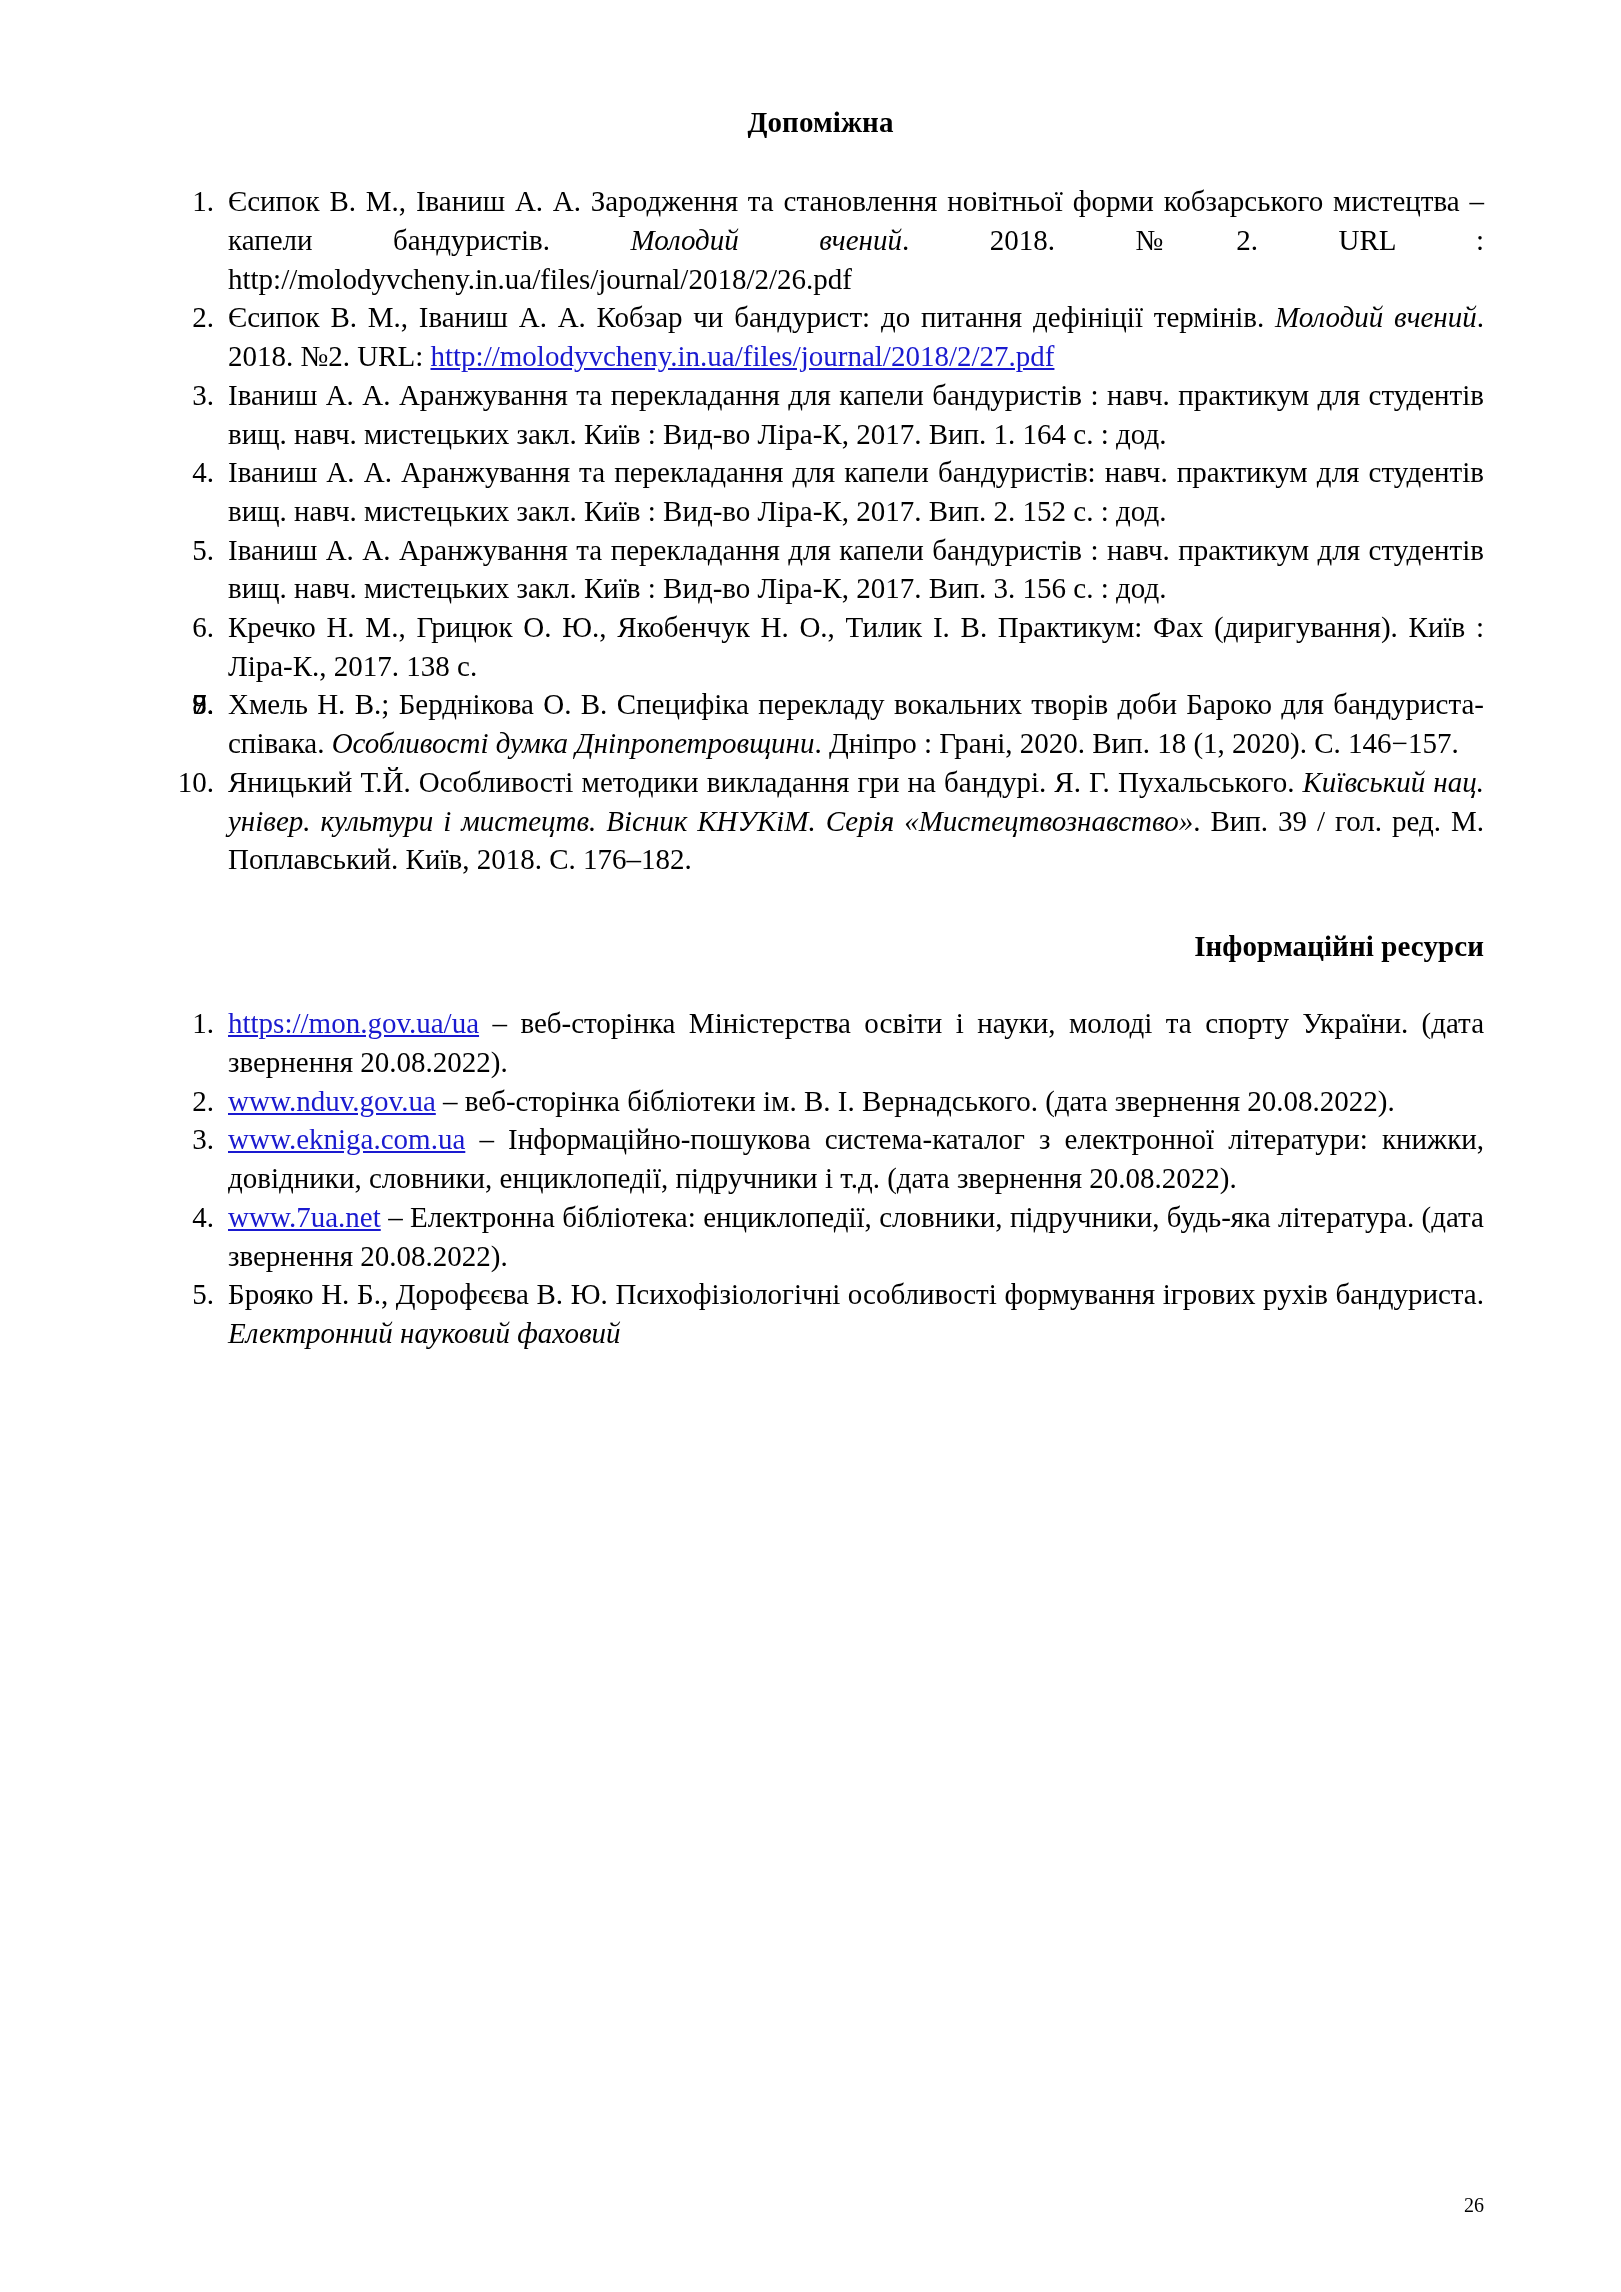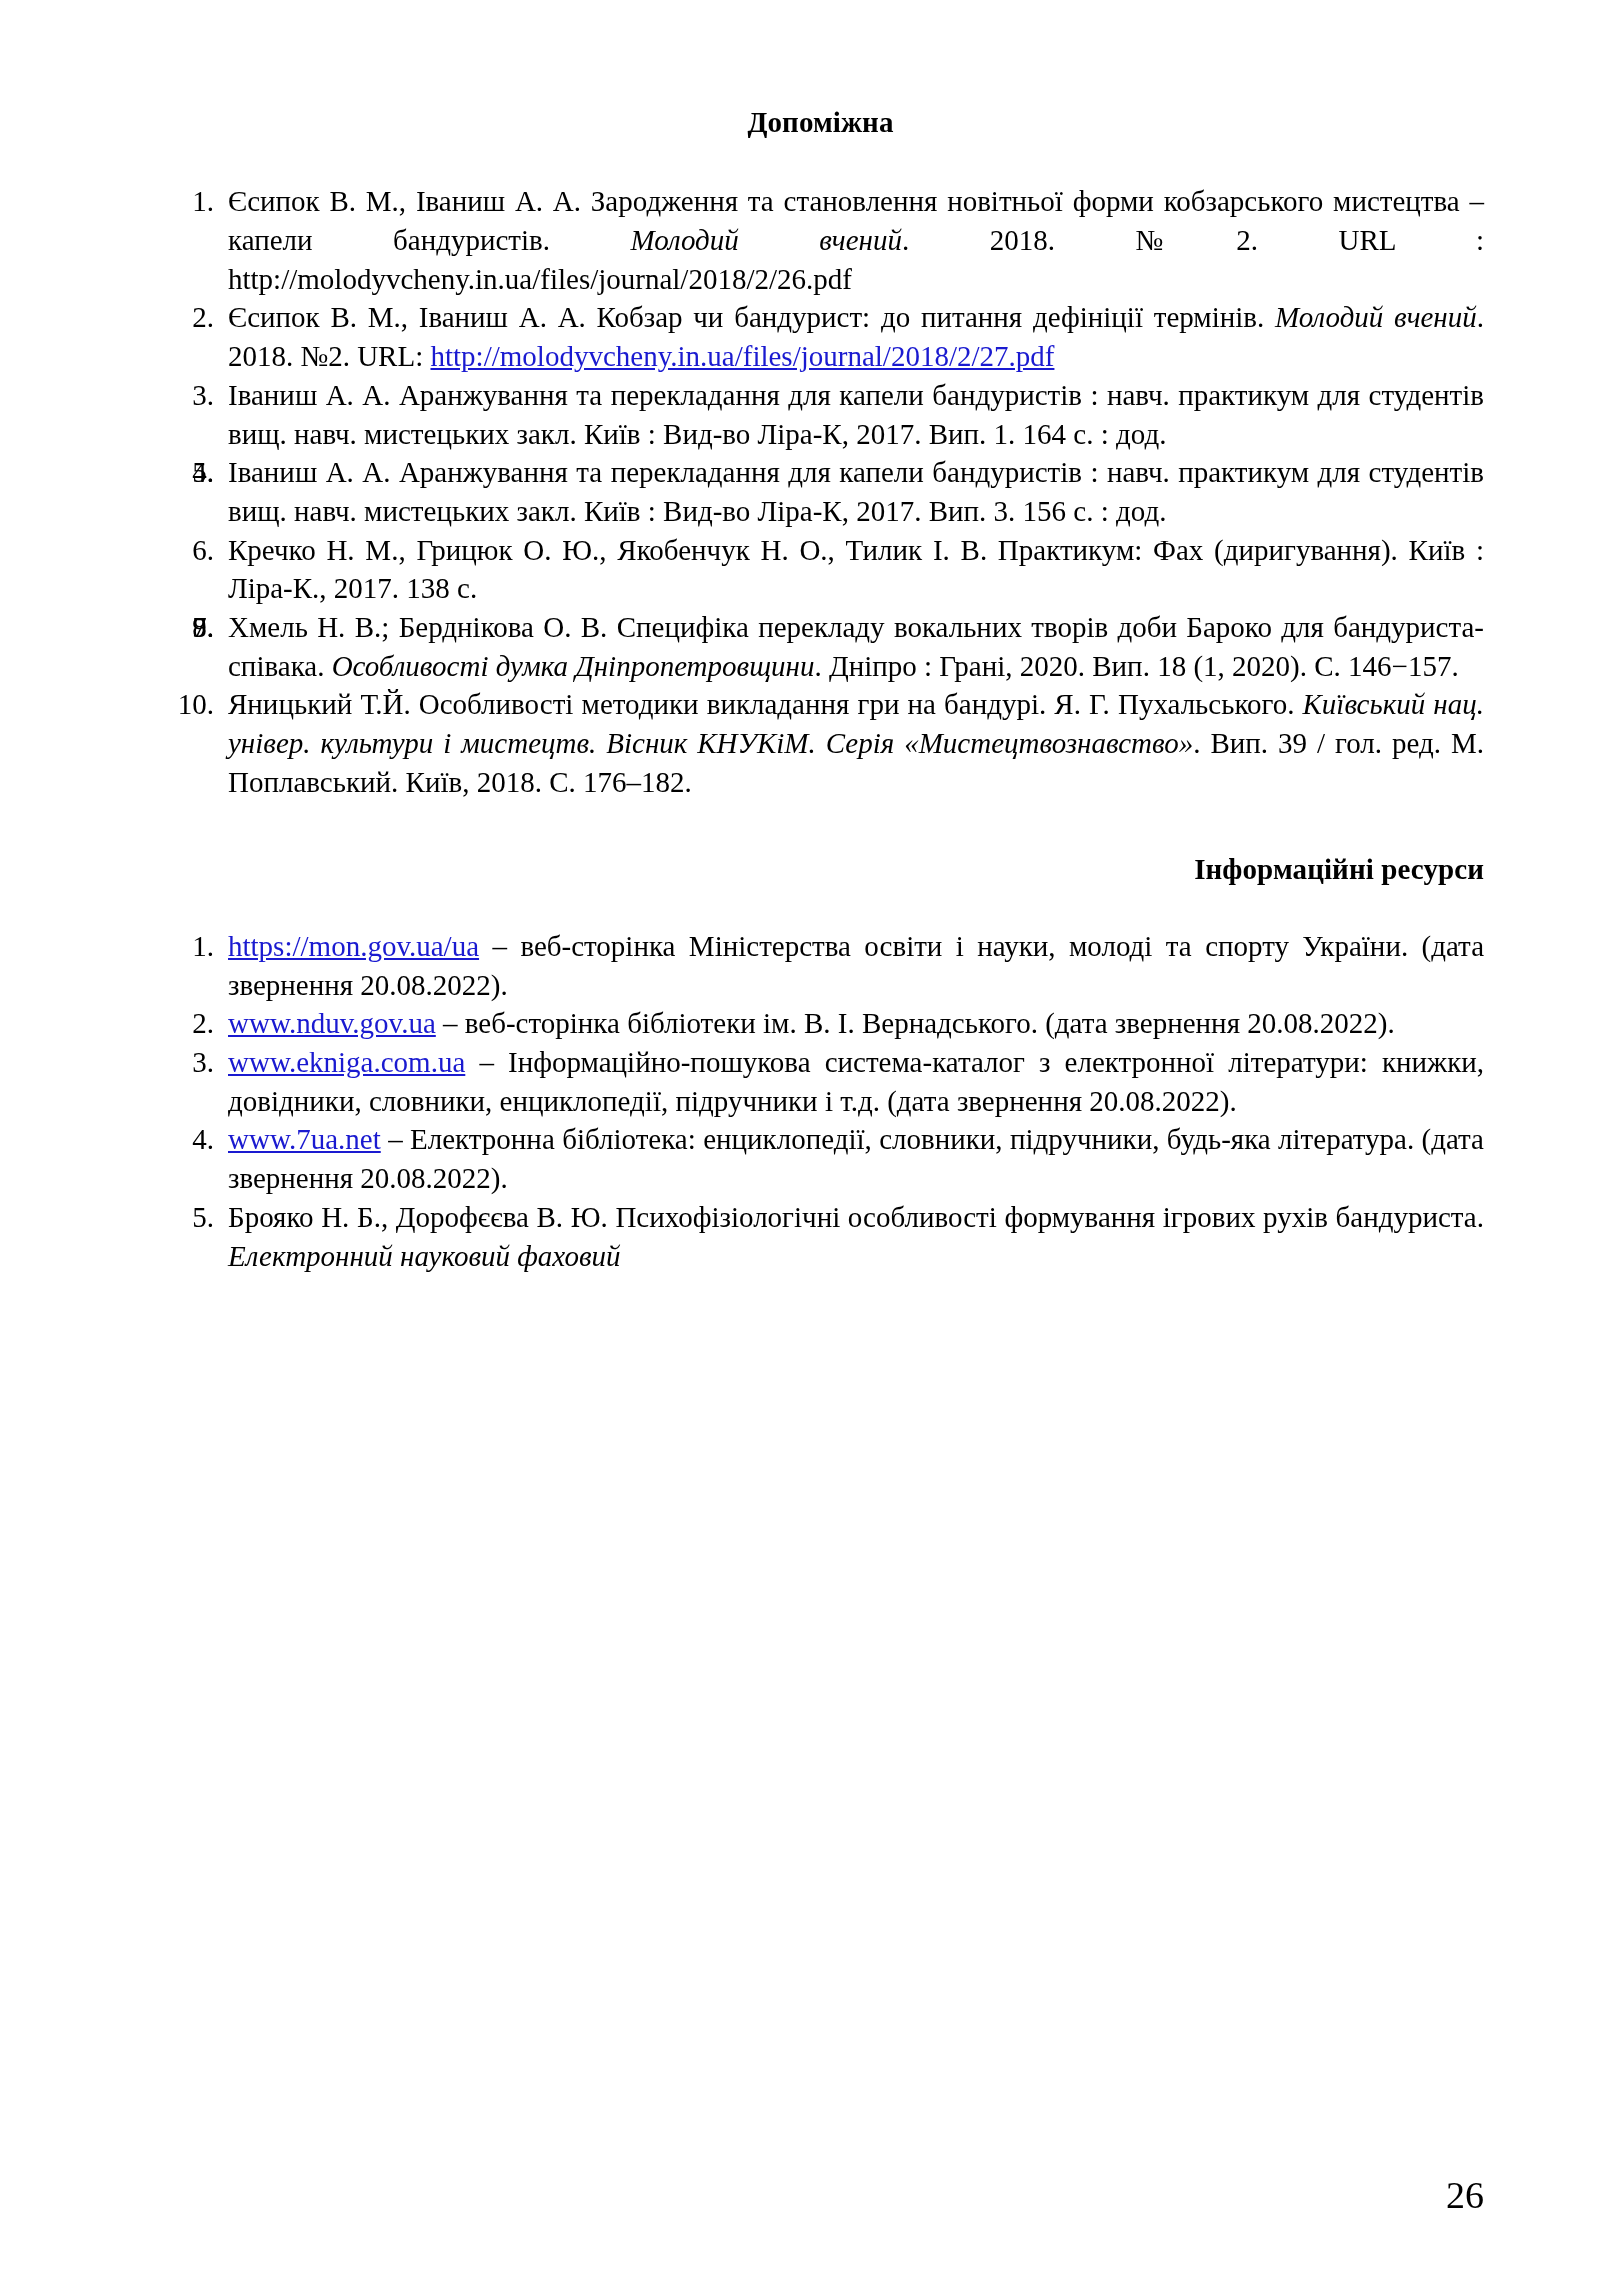--- a/index.html
+++ b/index.html
@@ -58,36 +58,36 @@
   .link {
     color: #1a1ad0;
     text-decoration: underline;
     text-underline-offset: 2px;
     margin-top: 14px;
   }
   .pagenum {
     position: absolute;
     right: 137px;
     bottom: 76px;
-    font-size: 38px;
+    font-size: 20px;
     font-family: "Liberation Serif", "DejaVu Serif", serif;
   }
   .nojust { text-align: left; }
 </style>
 </head>
 <body>
 
 <div class="page">
 
   <h2 class="heading">Допоміжна</h2>
   <ol class="reflist" id="list-0">
       <li class="nojust"><span class="marker">1.</span><span class="seg">Єсипок В. М., Іваниш А. А. Зародження та становлення новітньої форми кобзарського мистецтва – капели бандуристів. </span><span class="seg ital">Молодий вчений</span><span class="seg">. 2018. №2. URL : http://molodyvcheny.in.ua/files/journal/2018/2/26.pdf</span></li>
       <li><span class="marker">2.</span><span class="seg">Єсипок В. М., Іваниш А. А. Кобзар чи бандурист: до питання дефініції термінів. </span><span class="seg ital">Молодий вчений</span><span class="seg">. 2018. №2. URL: </span><a class="link" href="#">http://molodyvcheny.in.ua/files/journal/2018/2/27.pdf</a></li>
       <li><span class="marker">3.</span><span class="seg">Іваниш А. А. Аранжування та перекладання для капели бандуристів : навч. практикум для студентів вищ. навч. мистецьких закл. Київ : Вид-во Ліра-К, 2017. Вип. 1. 164 с. : дод.</span></li>
-      <li><span class="marker">4.</span></li>
+      <li><span class="marker">4.</span><span class="seg">Іваниш А. А. Аранжування та перекладання для капели бандуристів: навч. практикум для студентів вищ. навч. мистецьких закл. Київ : Вид-во Ліра-К, 2017. Вип. 2. 152 с. : дод.</span></li>
       <li><span class="marker">5.</span><span class="seg">Іваниш А. А. Аранжування та перекладання для капели бандуристів : навч. практикум для студентів вищ. навч. мистецьких закл. Київ : Вид-во Ліра-К, 2017. Вип. 3. 156 с. : дод.</span></li>
       <li class="nojust"><span class="marker">6.</span><span class="seg">Кречко Н. М., Грицюк О. Ю., Якобенчук Н. О., Тилик І. В. Практикум: Фах (диригування). Київ : Ліра-К., 2017. 138 с.</span></li>
       <li><span class="marker">7.</span></li>
       <li><span class="marker">8.</span></li>
       <li><span class="marker">9.</span><span class="seg">Хмель Н. В.; Берднікова О. В. Специфіка перекладу вокальних творів доби Бароко для бандуриста-співака. </span><span class="seg ital">Особливості думка Дніпропетровщини</span><span class="seg">. Дніпро : Грані, 2020. Вип. 18 (1, 2020). С. 146−157.</span></li>
       <li><span class="marker">10.</span><span class="seg">Яницький Т.Й. Особливості методики викладання гри на бандурі. Я. Г. Пухальського. </span><span class="seg ital">Київський нац. універ. культури і мистецтв. Вісник КНУКіМ. Серія «Мистецтвознавство»</span><span class="seg">. Вип. 39 / гол. ред. М. Поплавський. Київ, 2018. С. 176–182.</span></li>
     </ol>
 
   <h2 class="heading second">Інформаційні ресурси</h2>
   <ol class="reflist" id="list-1">

